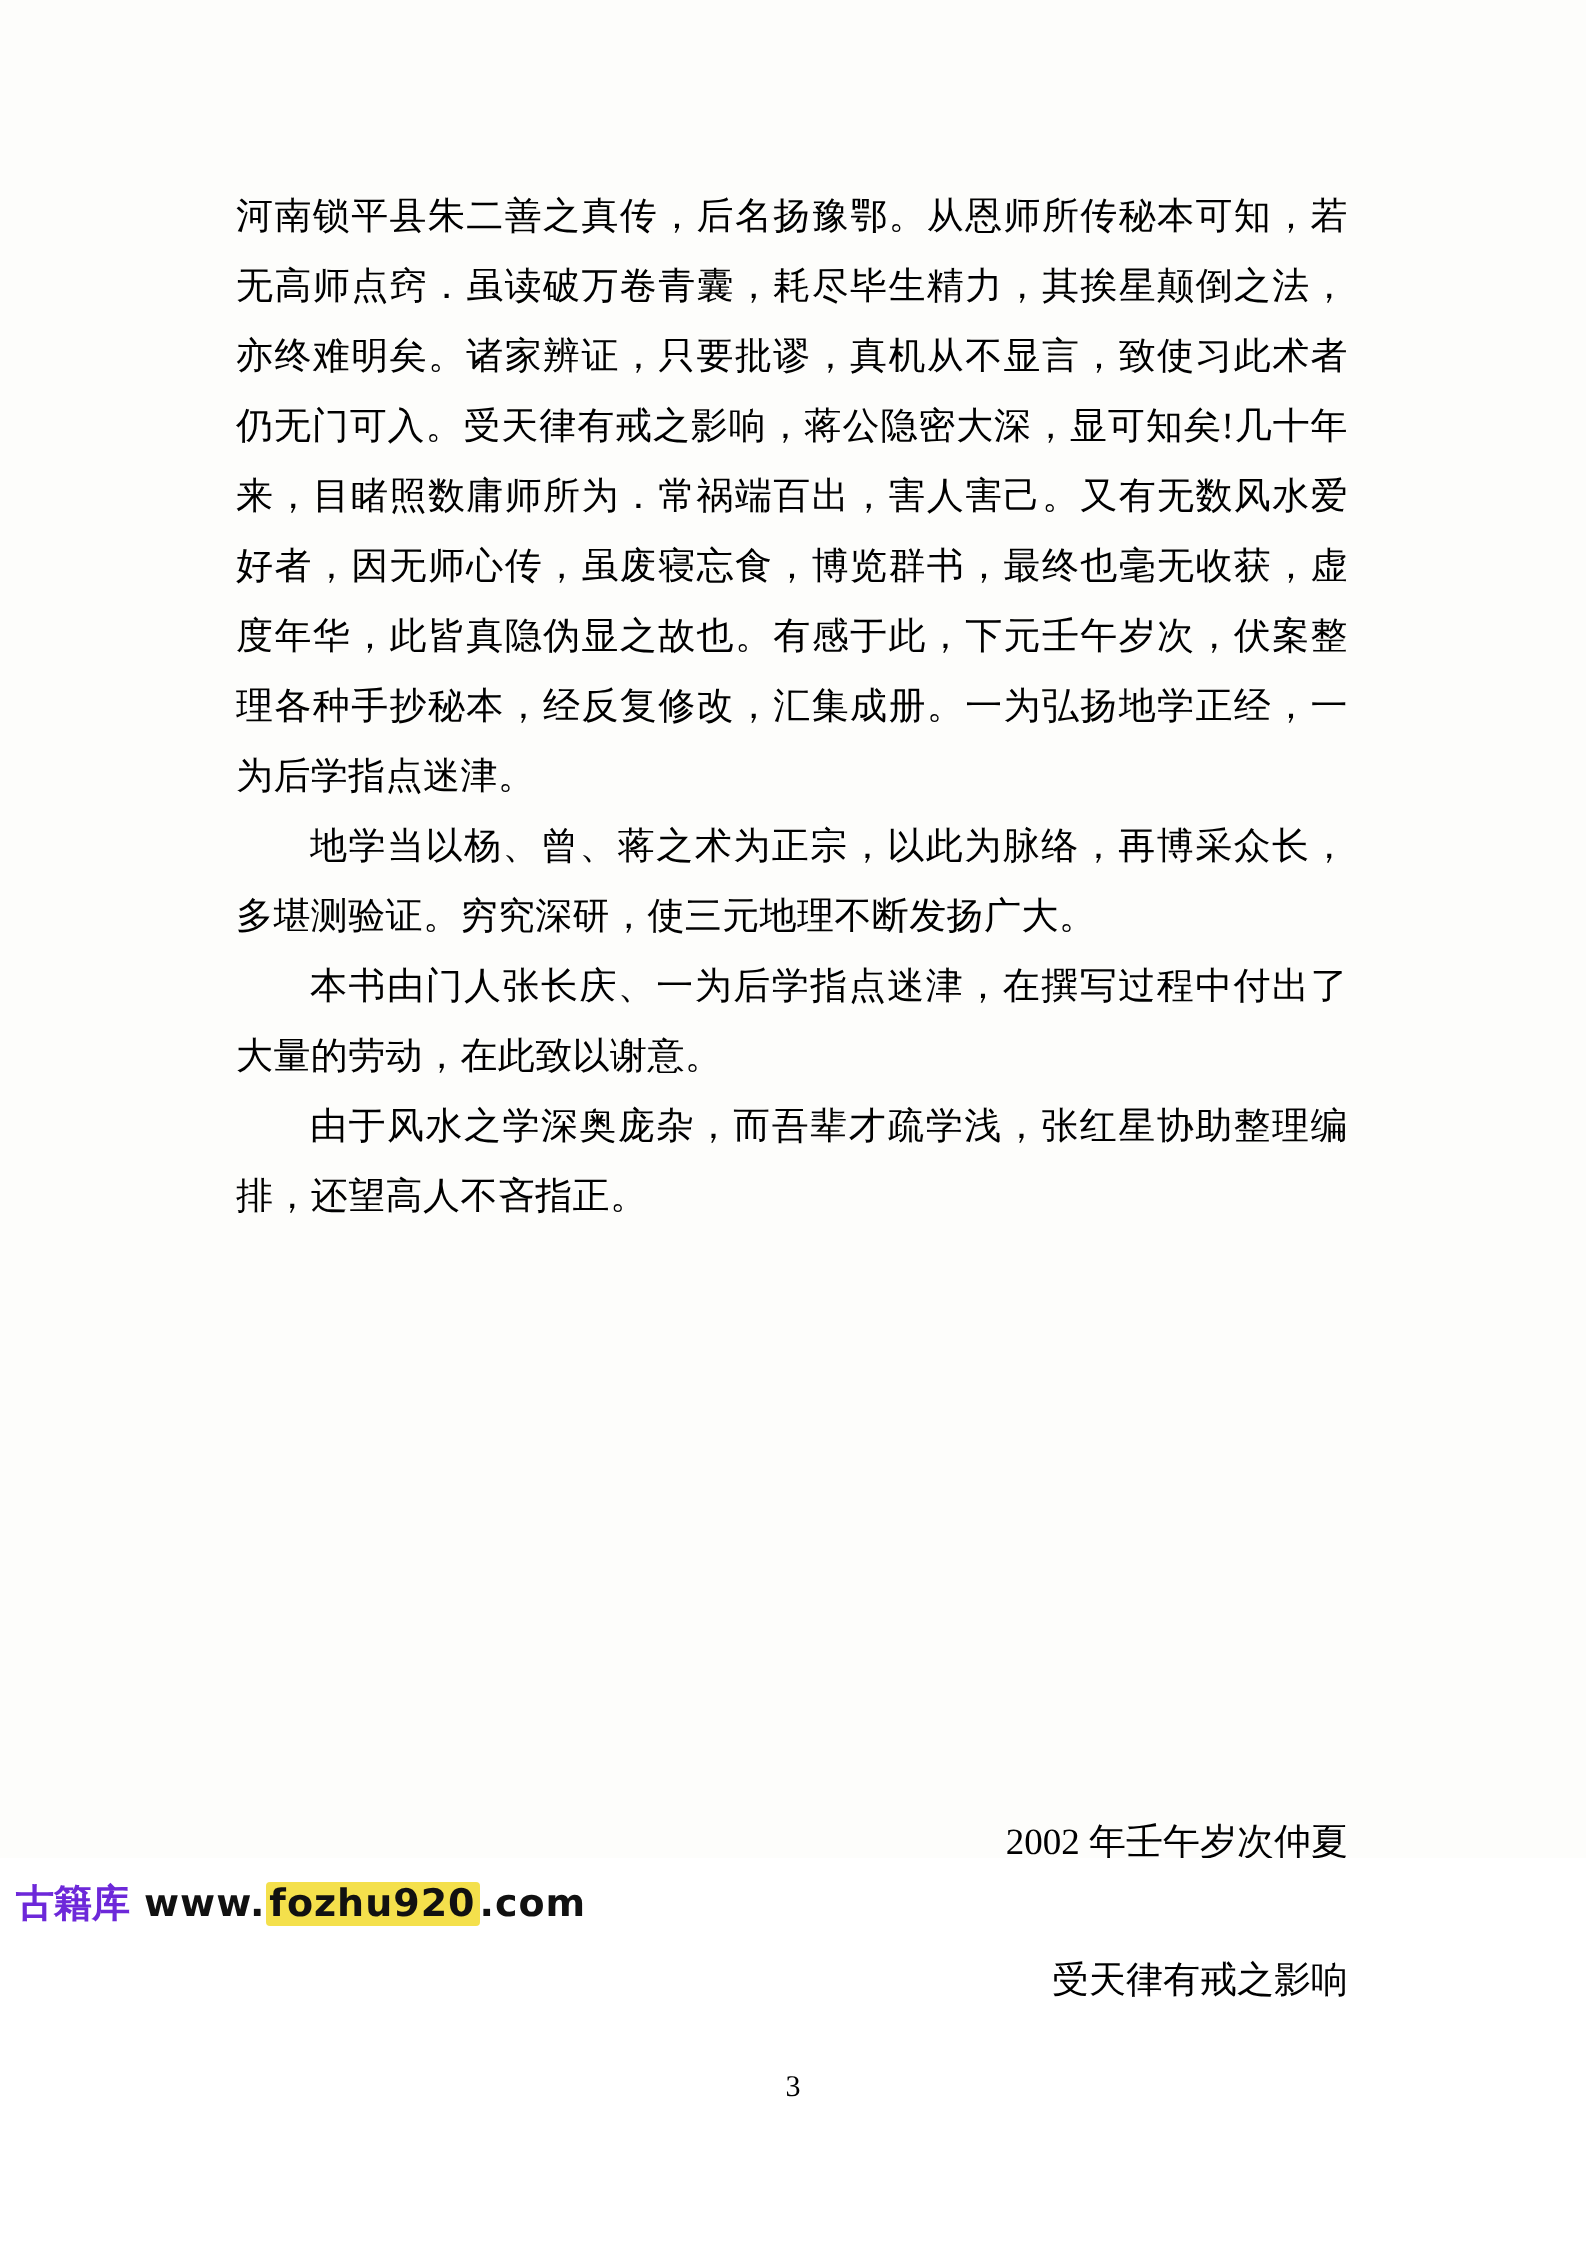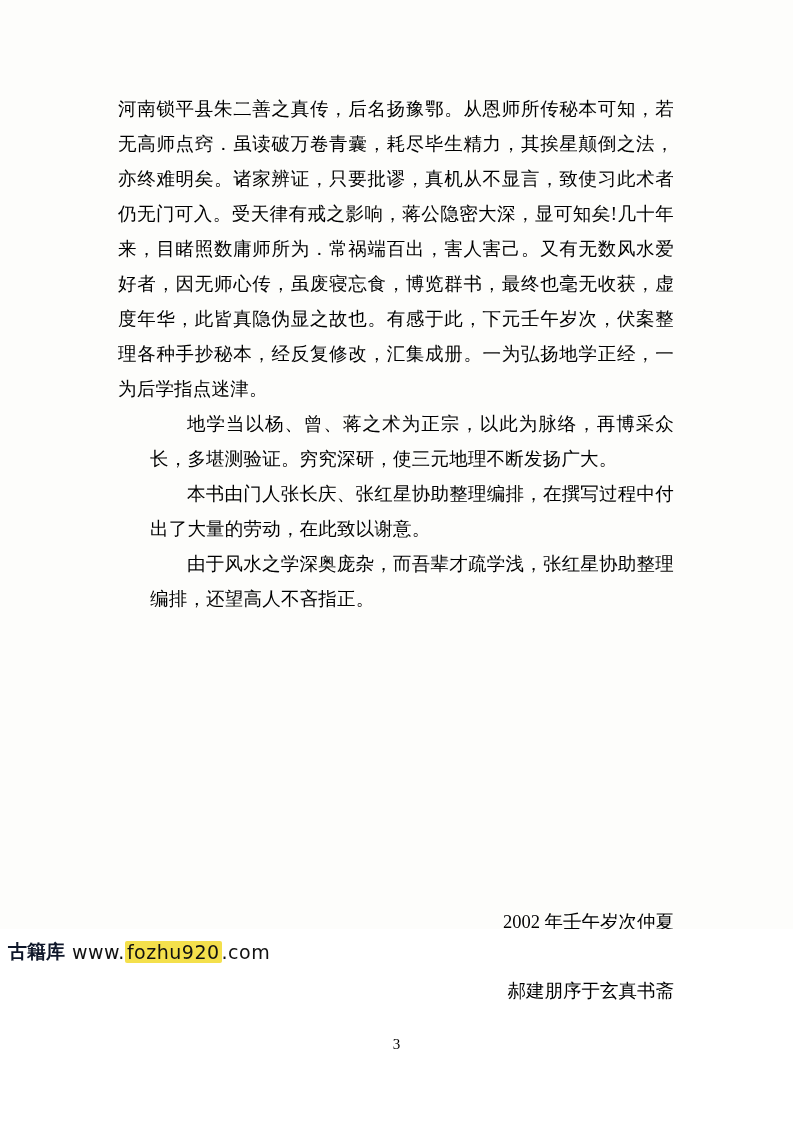--- a/index.html
+++ b/index.html
@@ -35,21 +35,20 @@
   .para {
     font-size: 18.5px;
     line-height: 35px;
     text-align: justify;
     text-justify: inter-ideograph;
     margin: 0 0 0 0;
     letter-spacing: 0.2px;
   }
   .para.indent {
     text-indent: 2em;
-    margin-left: 32px;
   }
 
   .signature-block {
     position: absolute;
     left: 118px;
     top: 905px;
     width: 556px;
   }
   .sig-line {
     font-size: 18.5px;
@@ -80,27 +79,27 @@
     height: 44px;
     background: #ffffff;
     border-top: 1px solid #ffffff;
     display: flex;
     align-items: center;
   }
   .footer-logo {
     font-family: "DejaVu Sans", sans-serif;
     font-weight: bold;
     font-size: 19px;
-    color: #0f172a;
+    color: #6d28d9;
     letter-spacing: 0px;
     padding-left: 8px;
   }
   .footer-url {
     font-family: "DejaVu Sans", sans-serif;
-    font-weight: normal;
+    font-weight: bold;
     font-size: 19px;
     color: #111111;
     padding-left: 7px;
     letter-spacing: 0.5px;
   }
   .footer-highlight {
     display: inline-block;
     background: #f4e04c;
     color: #111111;
     padding: 0 2px;
@@ -116,27 +115,27 @@
   }
 </style>
 </head>
 <body>
 
 <div class="page">
 
   <div class="content">
     <p class="para">河南锁平县朱二善之真传，后名扬豫鄂。从恩师所传秘本可知，若无高师点窍．虽读破万卷青囊，耗尽毕生精力，其挨星颠倒之法，亦终难明矣。诸家辨证，只要批谬，真机从不显言，致使习此术者仍无门可入。受天律有戒之影响，蒋公隐密大深，显可知矣!几十年来，目睹照数庸师所为．常祸端百出，害人害己。又有无数风水爱好者，因无师心传，虽废寝忘食，博览群书，最终也毫无收获，虚度年华，此皆真隐伪显之故也。有感于此，下元壬午岁次，伏案整理各种手抄秘本，经反复修改，汇集成册。一为弘扬地学正经，一为后学指点迷津。</p>
     <p class="para indent">地学当以杨、曾、蒋之术为正宗，以此为脉络，再博采众长，多堪测验证。穷究深研，使三元地理不断发扬广大。</p>
-    <p class="para indent">本书由门人张长庆、张红星协助整理编排，在撰写过程中付出了大量的劳动，在此致以谢意。</p>
+    <p class="para indent">本书由门人张长庆、一为后学指点迷津，在撰写过程中付出了大量的劳动，在此致以谢意。</p>
     <p class="para indent">由于风水之学深奥庞杂，而吾辈才疏学浅，张红星协助整理编排，还望高人不吝指正。</p>
   </div>
 
   <div class="signature-block">
     <div class="sig-line">2002 年壬午岁次仲夏</div>
-    <div class="sig-line second">郝建朋序于玄真书斋</div>
+    <div class="sig-line second">受天律有戒之影响</div>
   </div>
 
   <div class="page-number">3</div>
 
   <div class="footer-bar">
     <span class="footer-logo">古籍库</span>
     <span class="footer-url"><span>www.</span><span class="footer-highlight" style="background: rgb(244, 224, 76);">fozhu920</span><span>.com</span></span>
   </div>
 
   <div class="footer-strip"></div>

